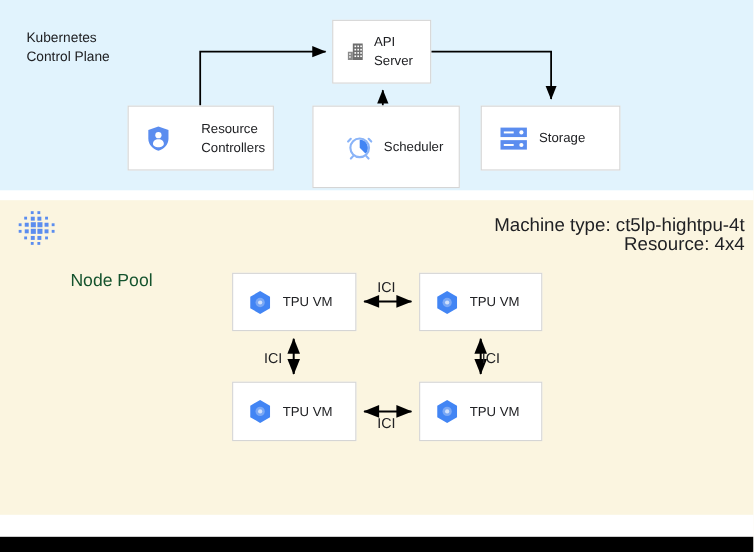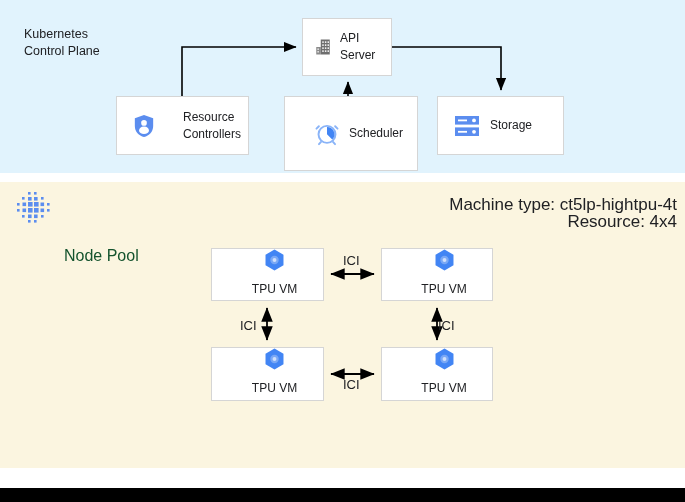--- a/index.html
+++ b/index.html
@@ -47,21 +47,21 @@
   }
   .icon-slot { flex: 0 0 auto; display: flex; align-items: center; justify-content: center; }
 
   
   #api-server-box        { left: 302px; top: 18px;  width: 90px;  height: 58px; padding-left: 11px; gap: 8px; }
   #resource-controllers-box { left: 116px; top: 96px; width: 133px; height: 59px; gap: 28px; }
   #scheduler-box         { left: 284px; top: 96px; width: 134px; height: 75px; justify-content: center; }
   #storage-box           { left: 437px; top: 96px; width: 127px; height: 59px; }
 
   .tpu-box { position: absolute; background:#ffffff; border:1px solid #d5d5d5;
-             display:flex; align-items:center; gap:10px; padding-left: 14px; flex-direction: column; }
+             display:flex; align-items:center; gap:10px; padding-left: 14px; }
   #tpu-vm-1 { left: 211px; top: 248px; width: 113px; height: 53px; }
   #tpu-vm-2 { left: 381px; top: 248px; width: 112px; height: 53px; }
   #tpu-vm-3 { left: 211px; top: 347px; width: 113px; height: 54px; }
   #tpu-vm-4 { left: 381px; top: 347px; width: 112px; height: 54px; }
 
   
   .ici-label { position: absolute; font-size: 13px; color: #202124; }
   #ici-top    { left: 343px; top: 253px; }
   #ici-left   { left: 240px; top: 318px; }
   #ici-right  { left: 438px; top: 318px; }

